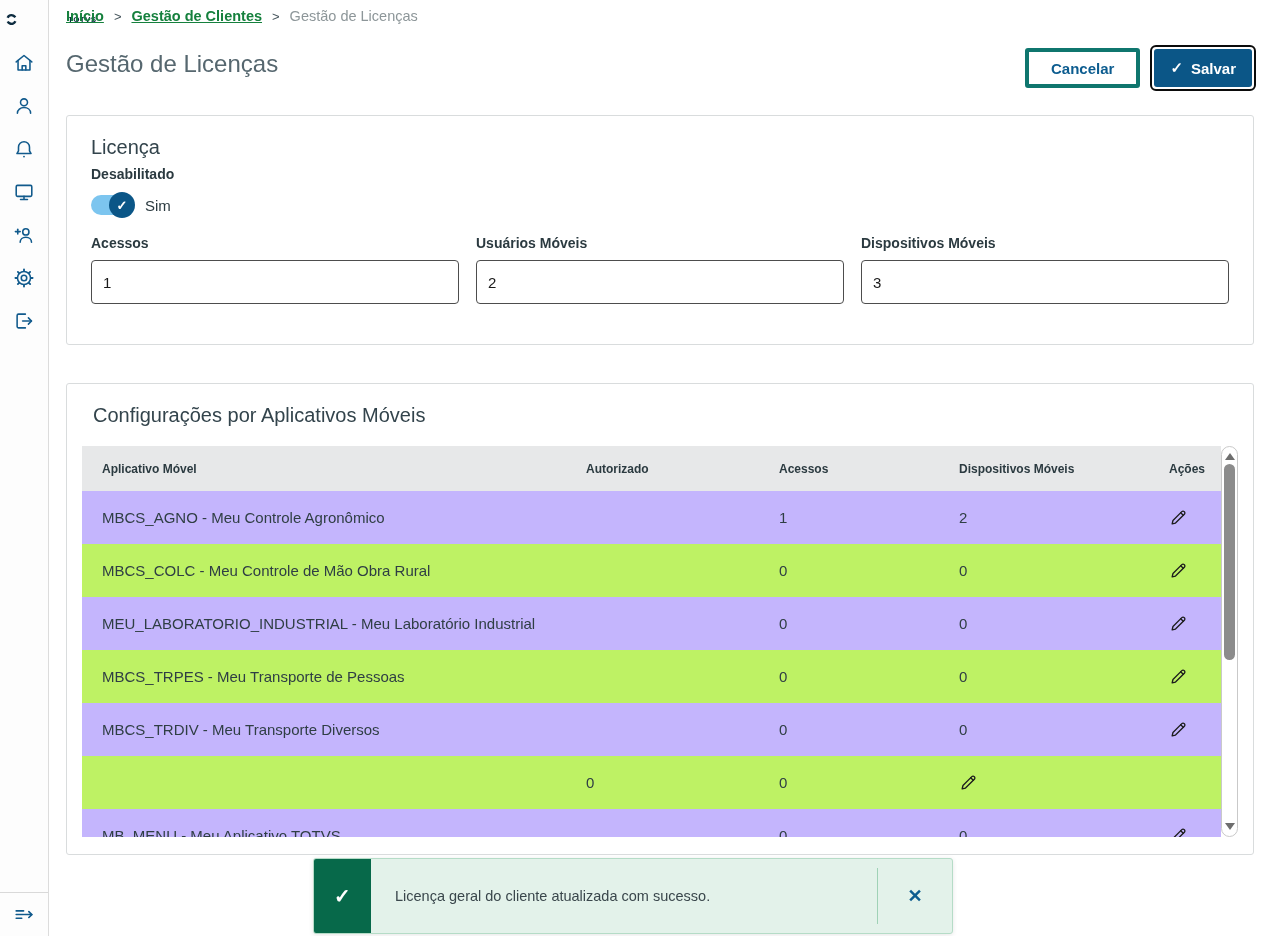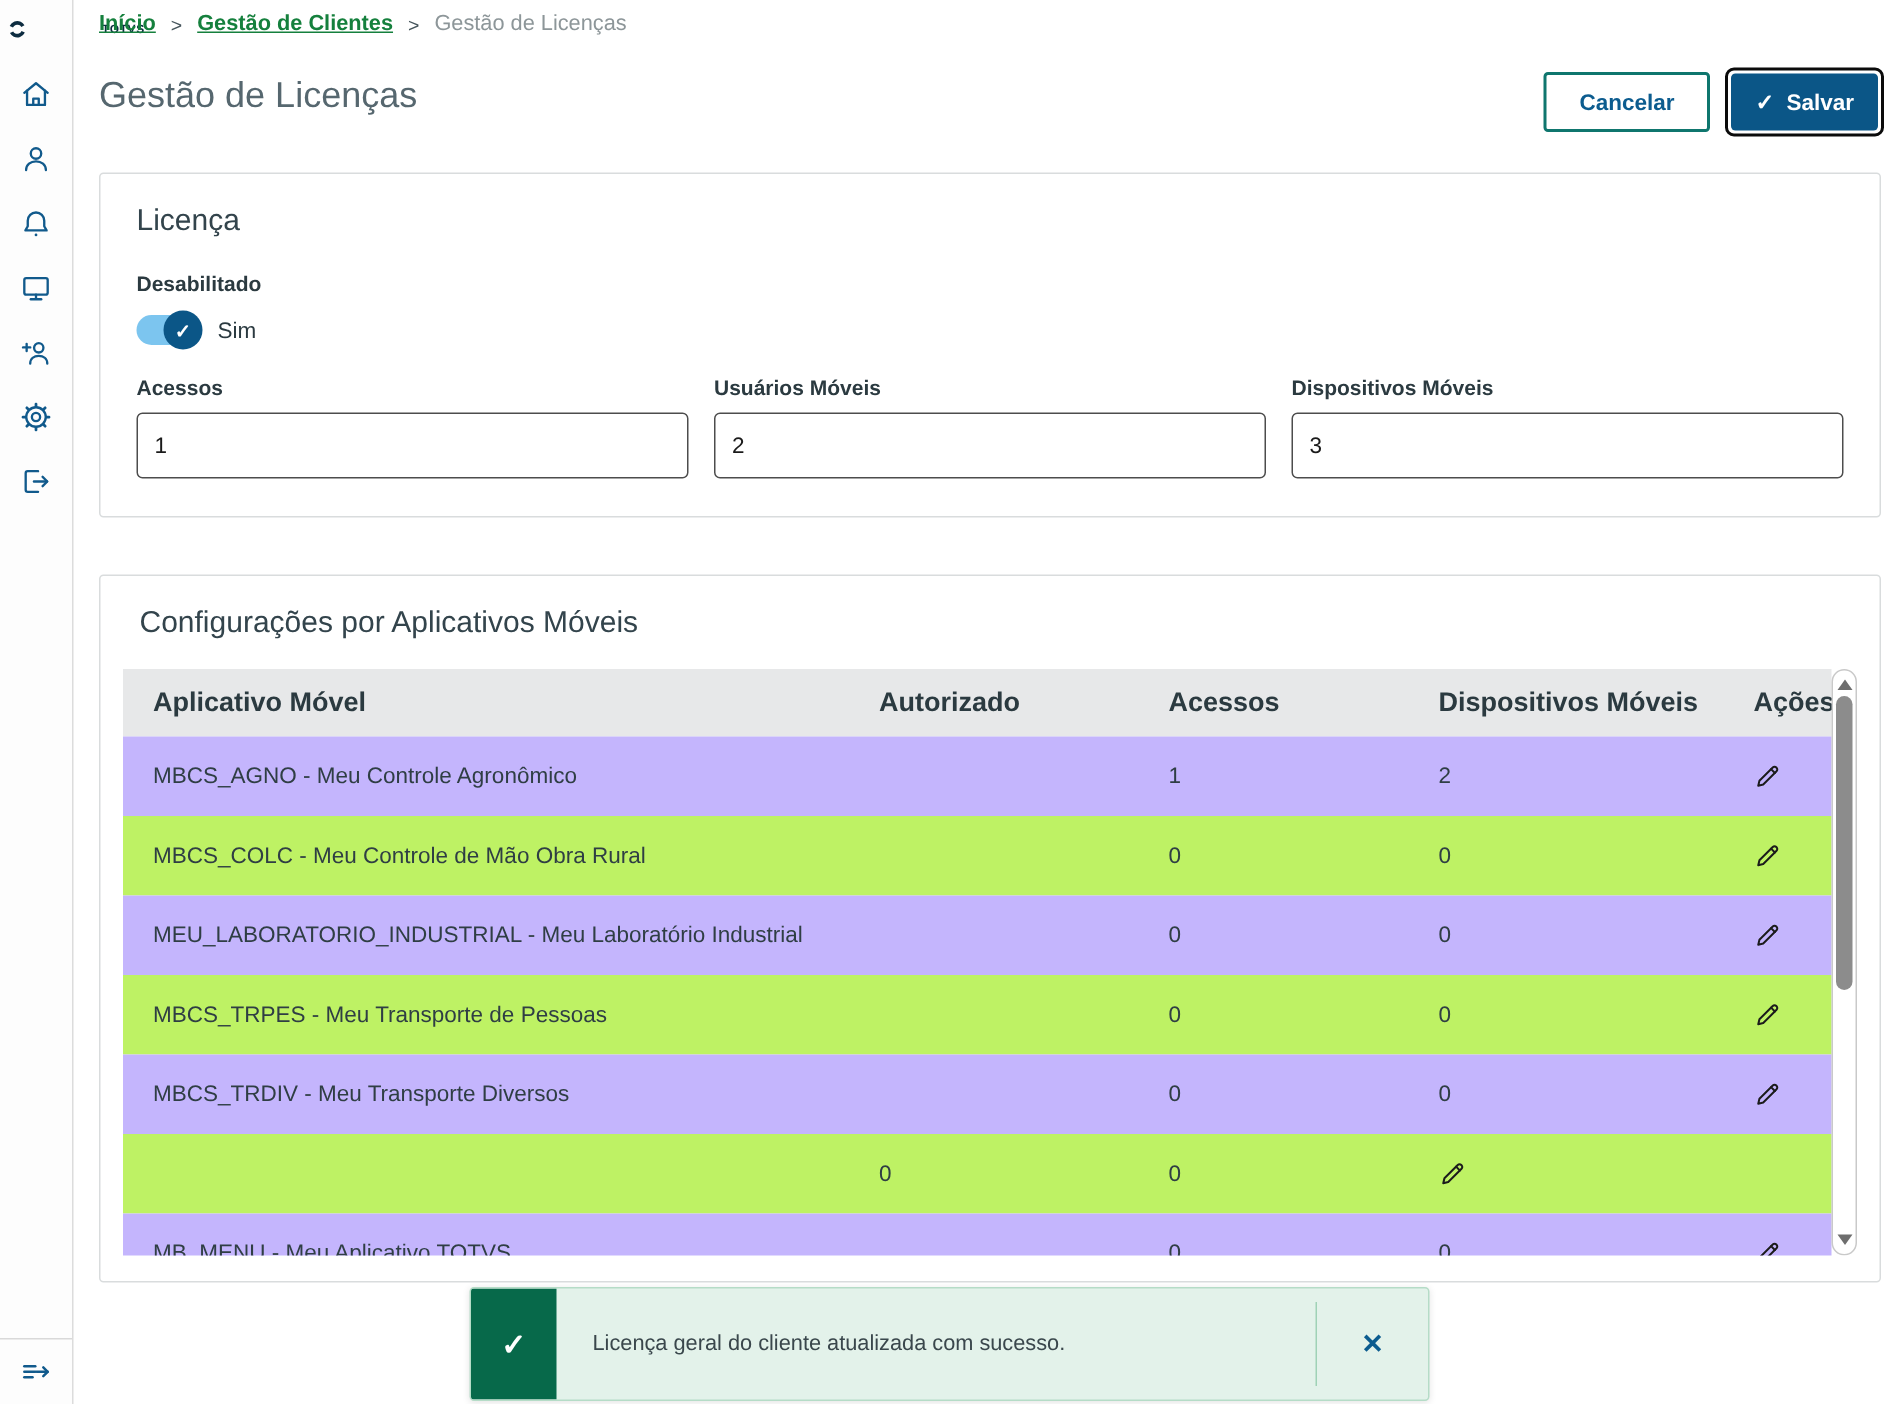--- a/index.html
+++ b/index.html
@@ -15,42 +15,42 @@
   .nav-icons .icon, .sb-footer .icon { width:22px; height:22px; display:block; cursor:pointer; }
   .sb-footer { position:absolute; bottom:0; left:0; width:48px; height:43px; border-top:1px solid #d9d9d9; display:flex; align-items:center; justify-content:center; }
   
   .content { position:absolute; left:49px; top:0; width:1216px; height:936px; }
   .breadcrumb { position:absolute; left:17px; top:8px; display:flex; align-items:center; gap:10px; font-size:14.5px; }
   .crumb-link { color:#15803d; font-weight:700; text-decoration:underline; cursor:pointer; }
   .crumb-sep { color:#46555c; font-size:13px; }
   .crumb-current { color:#8d9699; }
   .page-title { position:absolute; left:17px; top:50px; font-size:24px; font-weight:400; color:#56676f; }
   .actions { position:absolute; top:44px; right:9px; display:flex; align-items:center; gap:10px; height:48px; }
-  .btn-cancel { height:40px; padding:0 22px; background:#fff; color:#0c5c8f; border:2px solid #0f766e; border-radius:3px; font-size:15px; font-weight:700; font-family:inherit; cursor:pointer; }
+  .btn-cancel { height:40px; padding:0 22px; background:#fff; color:#0c5c8f; border:4px solid #0f766e; border-radius:3px; font-size:15px; font-weight:700; font-family:inherit; cursor:pointer; }
   .btn-save-ring { border:2px solid #0b0b0b; border-radius:6px; padding:2px; background:#fff; }
   .btn-save { height:38px; padding:0 16px; background:#0b5687; color:#fff; border:none; border-radius:3px; font-size:15px; font-weight:700; font-family:inherit; display:flex; align-items:center; gap:8px; cursor:pointer; }
   
   .card { position:absolute; left:17px; width:1188px; background:#fff; border:1px solid #d9dcdd; border-radius:3px; box-sizing:border-box; }
   .card-license { top:115px; height:230px; padding:20px 24px; }
   .card-apps { top:383px; height:472px; padding:20px 15px; }
   .card-title { font-size:20px; font-weight:400; color:#33444c; }
   .card-apps .card-title { margin-left:11px; }
   .field-label { font-size:14px; font-weight:700; color:#2b3a40; }
-  .disabled-label { margin-top:22px; }
+  .disabled-label { margin-top:7px; }
   .toggle-row { margin-top:13px; display:flex; align-items:center; gap:14px; }
   .toggle { width:40px; height:20px; border-radius:10px; background:#7cc5ef; position:relative; cursor:pointer; }
   .toggle-knob { position:absolute; right:-4px; top:-3px; width:26px; height:26px; border-radius:50%; background:#0b5687; color:#fff; display:flex; align-items:center; justify-content:center; font-size:13px; font-weight:700; }
   .toggle-state { font-size:15px; color:#2b3a40; }
   .fields { margin-top:20px; display:grid; grid-template-columns:1fr 1fr 1fr; column-gap:17px; }
   .field input { margin-top:9px; width:100%; height:44px; box-sizing:border-box; border:1px solid #4d4d4d; border-radius:4px; padding:0 11px; font-size:15px; color:#1a1a1a; font-family:inherit; background:#fff; }
   
   .table-wrap { position:relative; margin-top:19px; height:391px; overflow:hidden; padding-right:17px; box-sizing:border-box; }
   .t-header, .t-row { display:grid; grid-template-columns:1fr 193px 180px 210px 72px; align-items:center; }
   .t-header { height:45px; background:#e7e8e9; }
-  .t-header .cell { font-size:18px; font-weight:700; color:#2b3a40; }
+  .t-header .cell { font-size:12px; font-weight:700; color:#2b3a40; }
   .cell { padding-left:20px; }
   .t-row { height:53px; background:#c4b5fd; font-size:15px; color:#2f3e44; }
   .t-row.alt { background:#bef264; }
   .dot { width:22px; height:21px; border-radius:50%; }
   .pencil { width:19px; height:19px; cursor:pointer; display:block; }
   
   .scrollbar { position:absolute; right:0; top:0; width:17px; height:391px; background:#fff; border:1px solid #c9c9c9; border-radius:9px; box-sizing:border-box; }
   .sb-up, .sb-down { position:absolute; left:50%; transform:translateX(-50%); width:0; height:0; border-left:5px solid transparent; border-right:5px solid transparent; cursor:pointer; }
   .sb-up { top:6px; border-bottom:7px solid #6e6e6e; }
   .sb-down { bottom:6px; border-top:7px solid #6e6e6e; }

